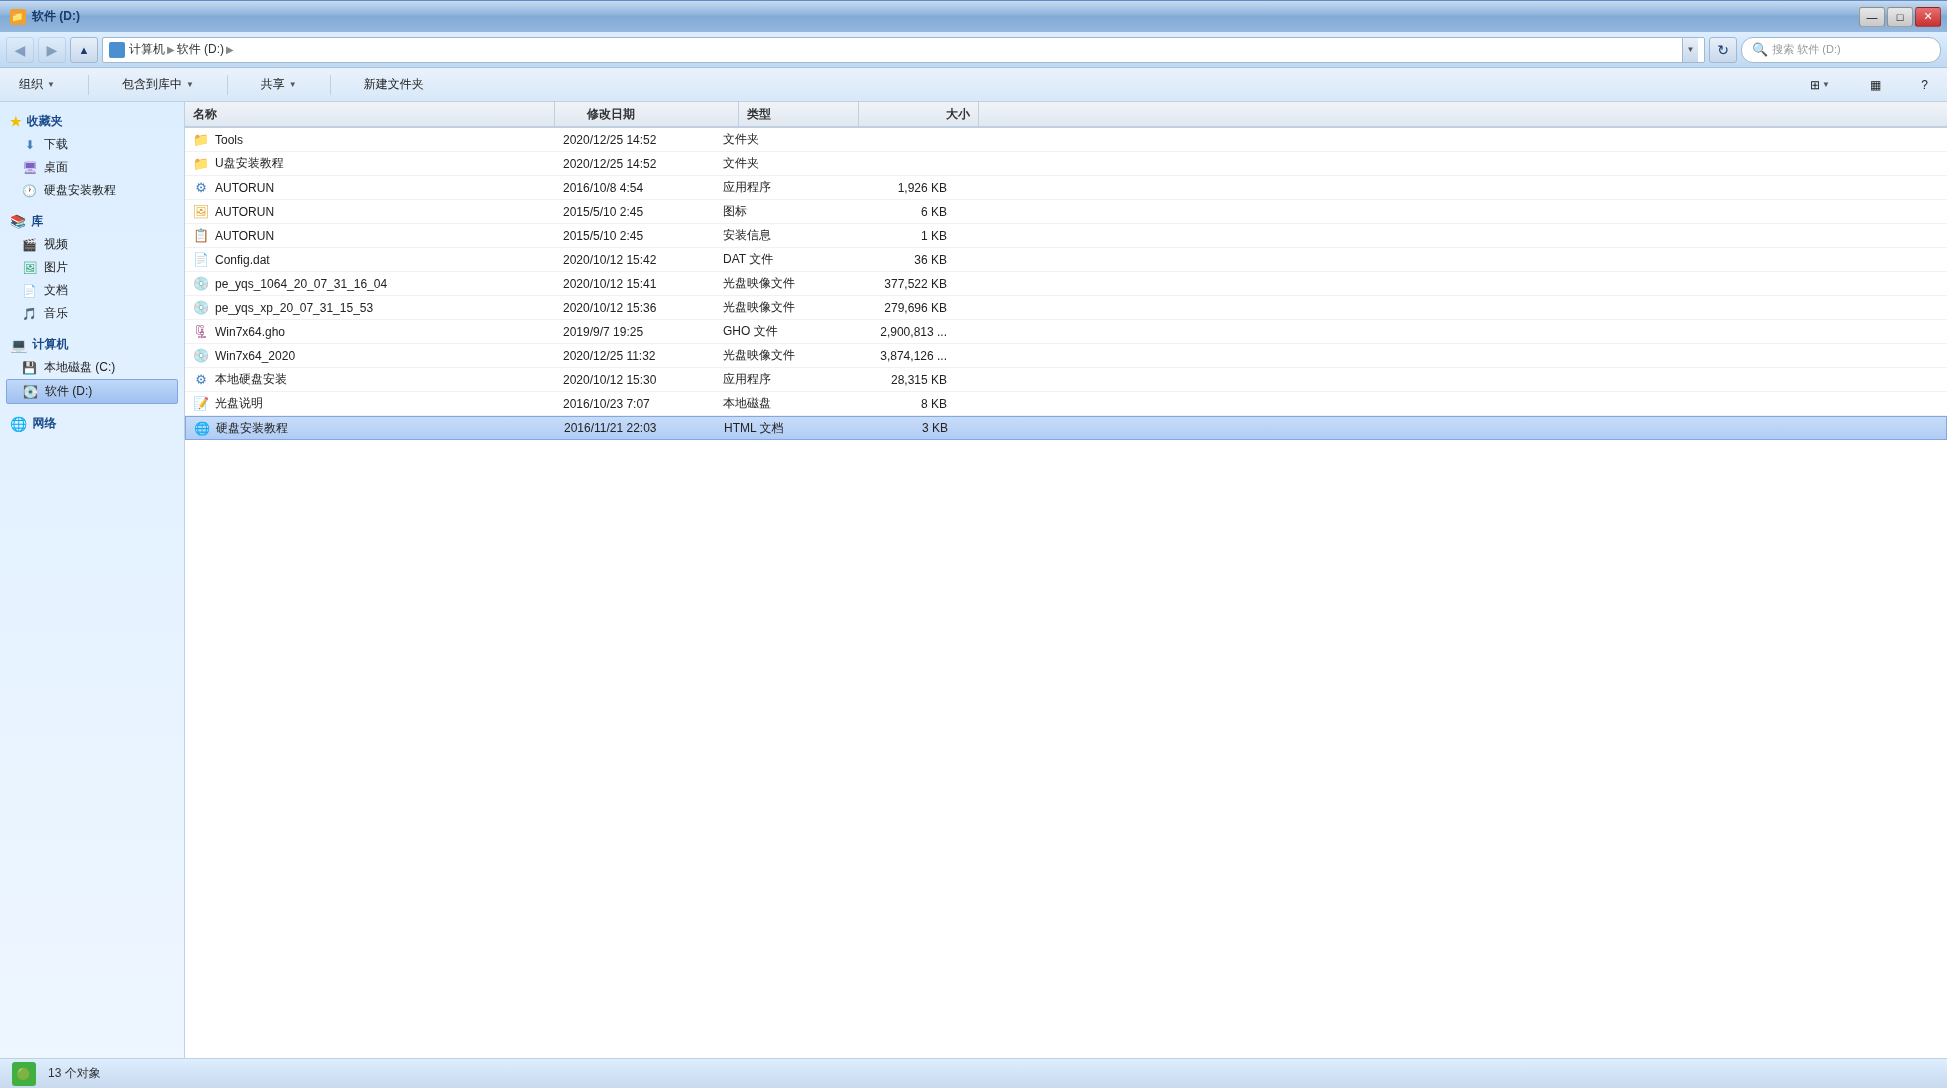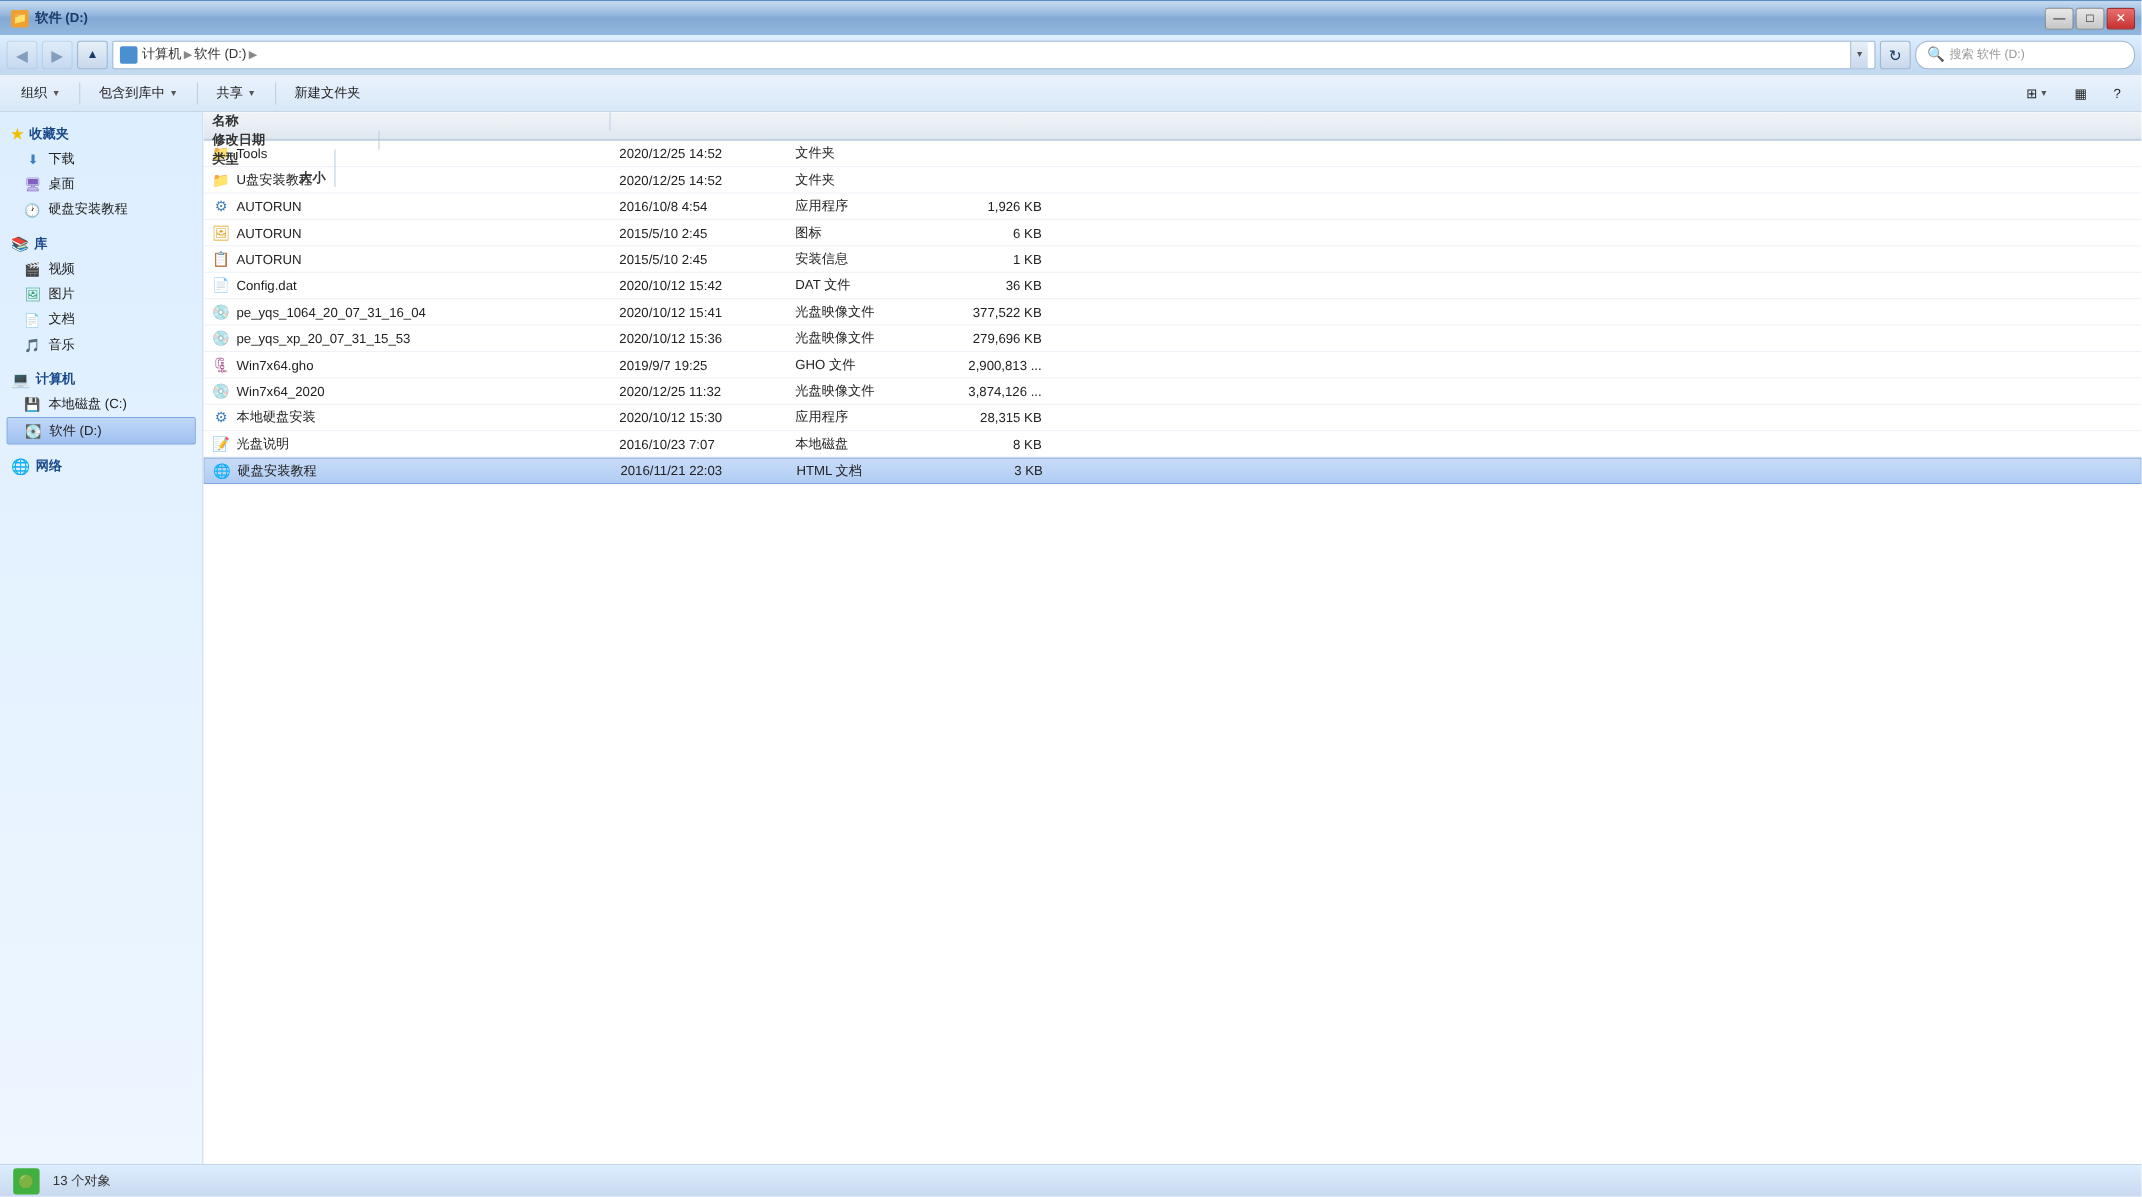--- a/index.html
+++ b/index.html
@@ -127,21 +127,21 @@
     }
     .search-icon { font-size: 13px; color: #888; }
 
     
     .toolbar {
       background: linear-gradient(to bottom, #eaf2fc 0%, #d8e8f8 100%);
       height: 34px;
       display: flex;
       align-items: center;
       padding: 0 8px;
-      gap: 2px;
+      gap: 18px;
       border-bottom: 1px solid #c0d0e0;
     }
     .toolbar-btn {
       height: 26px;
       padding: 0 10px;
       background: transparent;
       border: 1px solid transparent;
       border-radius: 3px;
       cursor: pointer;
       display: flex; align-items: center; gap: 4px;
@@ -211,40 +211,40 @@
     .icon-recent { color: #c08020; font-size: 12px; }
 
     
     .file-list-area {
       flex: 1;
       background: white;
       overflow-y: auto;
     }
     .file-list-header {
       display: flex;
+      align-items: center;
       height: 26px;
       background: linear-gradient(to bottom, #f0f4f8, #e0e8f0);
       border-bottom: 2px solid #c0d0e0;
       position: sticky;
       top: 0;
       z-index: 10;
-      flex-direction: column;
     }
     .col-header {
       display: flex; align-items: center;
       height: 100%;
       padding: 0 8px;
       font-size: 12px;
       font-weight: bold;
       color: #333;
       border-right: 1px solid #c0d0e0;
       cursor: pointer;
     }
     .col-name { width: 370px; }
-    .col-date { width: 160px; }
+    .col-date { width: 160px; margin-left: 24px; }
     .col-type { width: 120px; }
     .col-size { width: 120px; text-align: right; justify-content: flex-end; }
 
     
     .file-row {
       display: flex;
       align-items: center;
       height: 24px;
       border-bottom: 1px solid #eef2f8;
       cursor: pointer;

